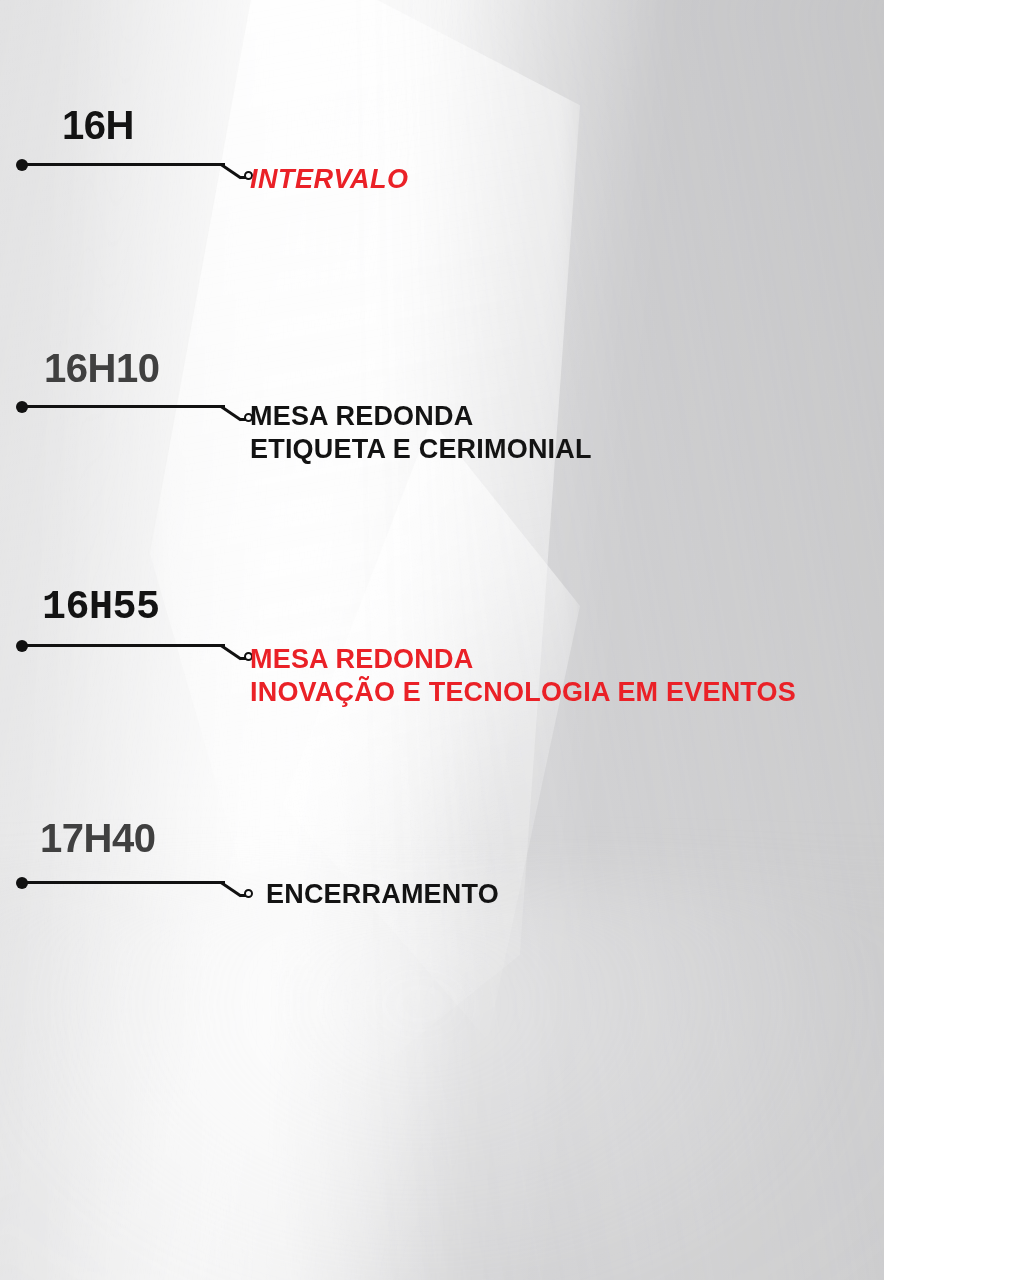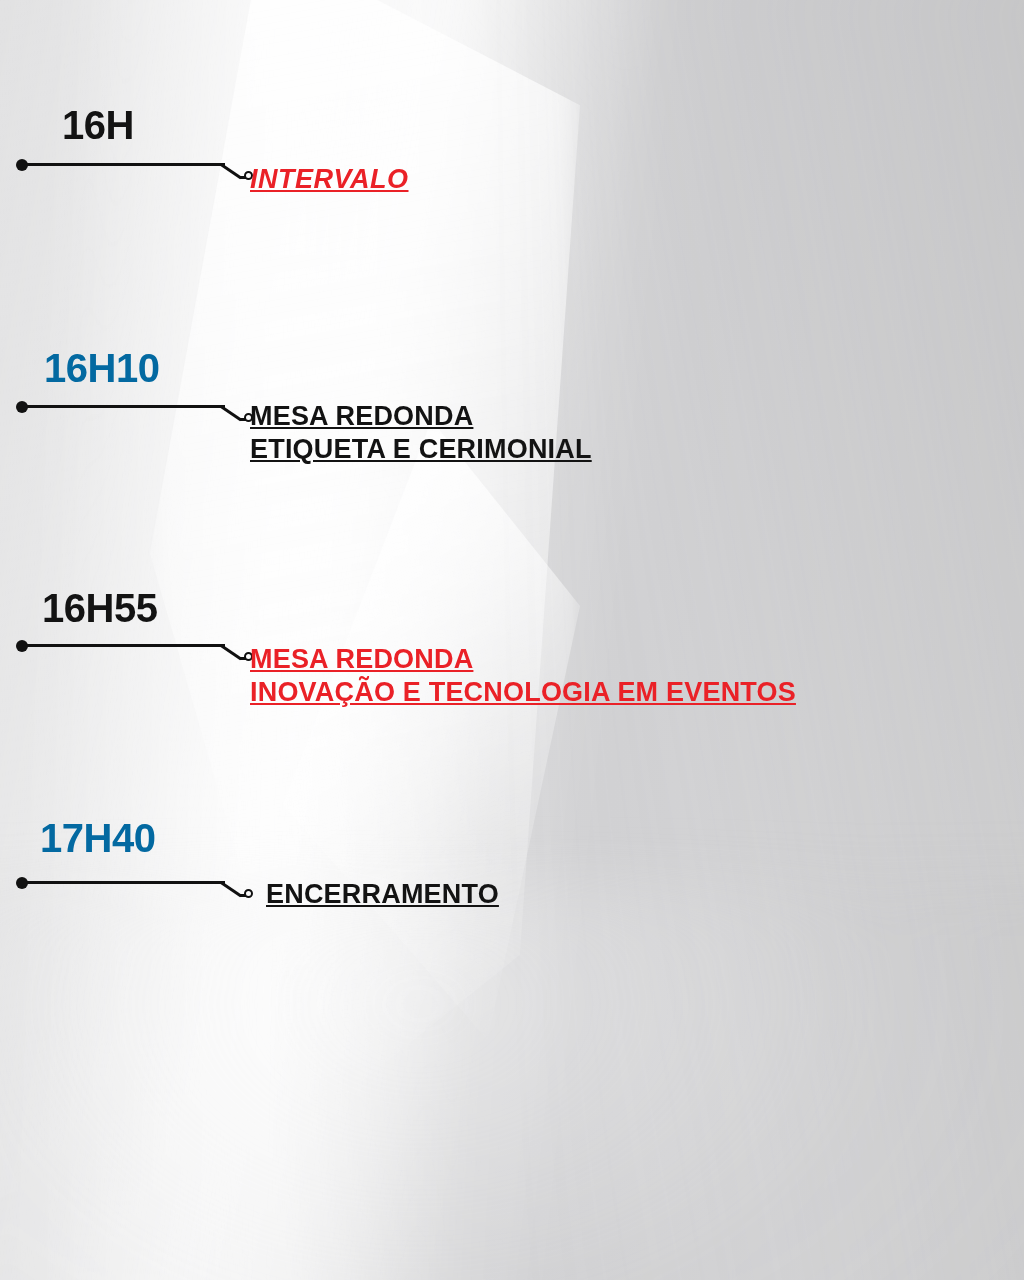--- a/index.html
+++ b/index.html
@@ -8,21 +8,21 @@
   }
   body {
     width: 1024px;
     height: 1280px;
     font-family: "Liberation Sans", sans-serif;
     overflow: hidden;
   }
 
   #stage {
     position: relative;
-    width: 1024px;
+    width: 884px;
     height: 1280px;
     background: #d8d8d9;
     overflow: hidden;
   }
 
   
   .bg-layer {
     position: absolute;
     inset: 0;
     pointer-events: none;
@@ -102,21 +102,21 @@
   }
   .tl-time {
     position: absolute;
     font-size: 40px;
     font-weight: 800;
     letter-spacing: -0.5px;
     line-height: 1;
     white-space: nowrap;
   }
   .tl-time.dark { color: #131313; }
-  .tl-time.red  { color: #0369a1; }
+  .tl-time.red  { color: #404040; }
 
   
   .connector {
     position: absolute;
     left: 16px;
     width: 240px;
     height: 30px;
   }
   .c-dot {
     position: absolute;
@@ -165,21 +165,20 @@
     box-sizing: border-box;
   }
 
   .tl-label {
     position: absolute;
     font-size: 27px;
     font-weight: 800;
     line-height: 1.22;
     letter-spacing: 0.2px;
     white-space: pre-line;
-    text-decoration: underline;
   }
   .tl-label.dark { color: #131313; }
   .tl-label.red  { color: #ea2127; }
   .tl-label.italic {
     font-style: italic;
     letter-spacing: 0.5px;
   }
 </style>
 </head>
 <body>
@@ -215,21 +214,21 @@
         <span class="c-line"></span>
         <span class="c-diag"></span>
         <span class="c-line2"></span>
         <span class="c-ring"></span>
       </div>
       <div class="tl-label dark" style="left:250px; top:400px;">MESA REDONDA
 ETIQUETA E CERIMONIAL</div>
     </div>
 
     <div class="tl-row" style="top:0;">
-      <div class="tl-time dark" style="left:42px; top:588px;">16H55</div>
+      <div class="tl-time dark" style="left:42px; top:588px;font-family:Liberation Mono, monospace;">16H55</div>
       <div class="connector" style="top:631px;">
         <span class="c-dot"></span>
         <span class="c-line"></span>
         <span class="c-diag"></span>
         <span class="c-line2"></span>
         <span class="c-ring"></span>
       </div>
       <div class="tl-label red" style="left:250px; top:643px;">MESA REDONDA
 INOVAÇÃO E TECNOLOGIA EM EVENTOS</div>
     </div>

